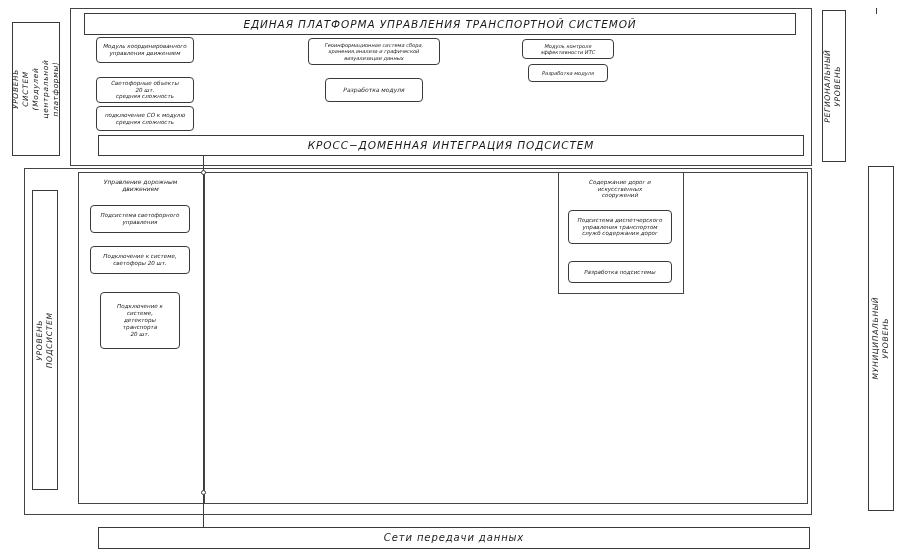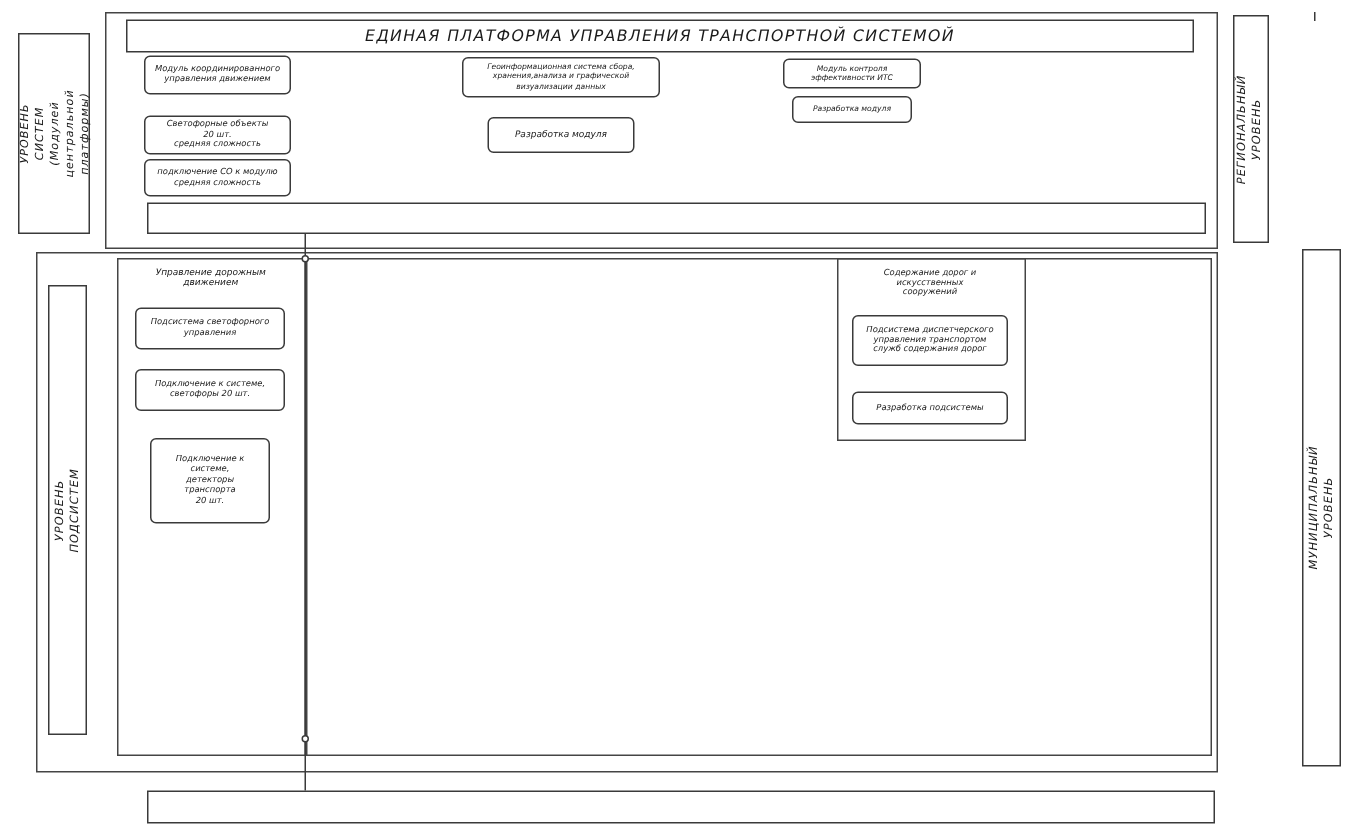--- a/index.html
+++ b/index.html
@@ -90,20 +90,21 @@
   <div class="txt lbl-md" style="left:325px;top:78px;width:98px;height:24px;">Разработка модуля</div>
 
   <div class="box rbox" style="left:522px;top:39px;width:92px;height:20px;"></div>
   <div class="txt lbl-xs" style="left:522px;top:39px;width:92px;height:20px;">Модуль контроля
 эффективности ИТС</div>
 
   <div class="box rbox" style="left:528px;top:64px;width:80px;height:18px;"></div>
   <div class="txt lbl-xs" style="left:528px;top:64px;width:80px;height:18px;">Разработка модуля</div>
 
   <div class="box" style="left:98px;top:135px;width:706px;height:21px;"></div>
+  <div class="txt banner" style="left:98px;top:135px;width:706px;height:21px;">КРОСС−ДОМЕННАЯ ИНТЕГРАЦИЯ ПОДСИСТЕМ</div>
 
   <div class="box" style="left:822px;top:10px;width:24px;height:152px;"></div>
   <div class="vrot" style="left:822px;top:10px;width:24px;height:152px;">
     <span class="lbl-lg" style="font-size:7.6px;">РЕГИОНАЛЬНЫЙ УРОВЕНЬ</span>
   </div>
 
   <div class="box" style="left:868px;top:166px;width:26px;height:345px;"></div>
   <div class="vrot" style="left:868px;top:166px;width:26px;height:345px;">
     <span class="lbl-lg" style="font-size:7.6px;">МУНИЦИПАЛЬНЫЙ УРОВЕНЬ</span>
   </div>
@@ -151,14 +152,15 @@
   <div class="box rbox" style="left:568px;top:261px;width:104px;height:22px;"></div>
   <div class="txt lbl-sm" style="left:568px;top:261px;width:104px;height:22px;">Разработка подсистемы</div>
 
   <div class="frame" style="position:absolute;left:203px;top:172px;width:603px;height:330px;"></div>
 
   <div class="vline" style="left:203px;top:156px;height:374px;"></div>
   <div class="dot" style="left:201px;top:170px;"></div>
   <div class="dot" style="left:201px;top:490px;"></div>
 
   <div class="box" style="left:98px;top:527px;width:712px;height:22px;"></div>
+  <div class="txt banner" style="left:98px;top:527px;width:712px;height:22px;font-size:10px;">Сети передачи данных</div>
 
 </div>
 
 </body></html>

